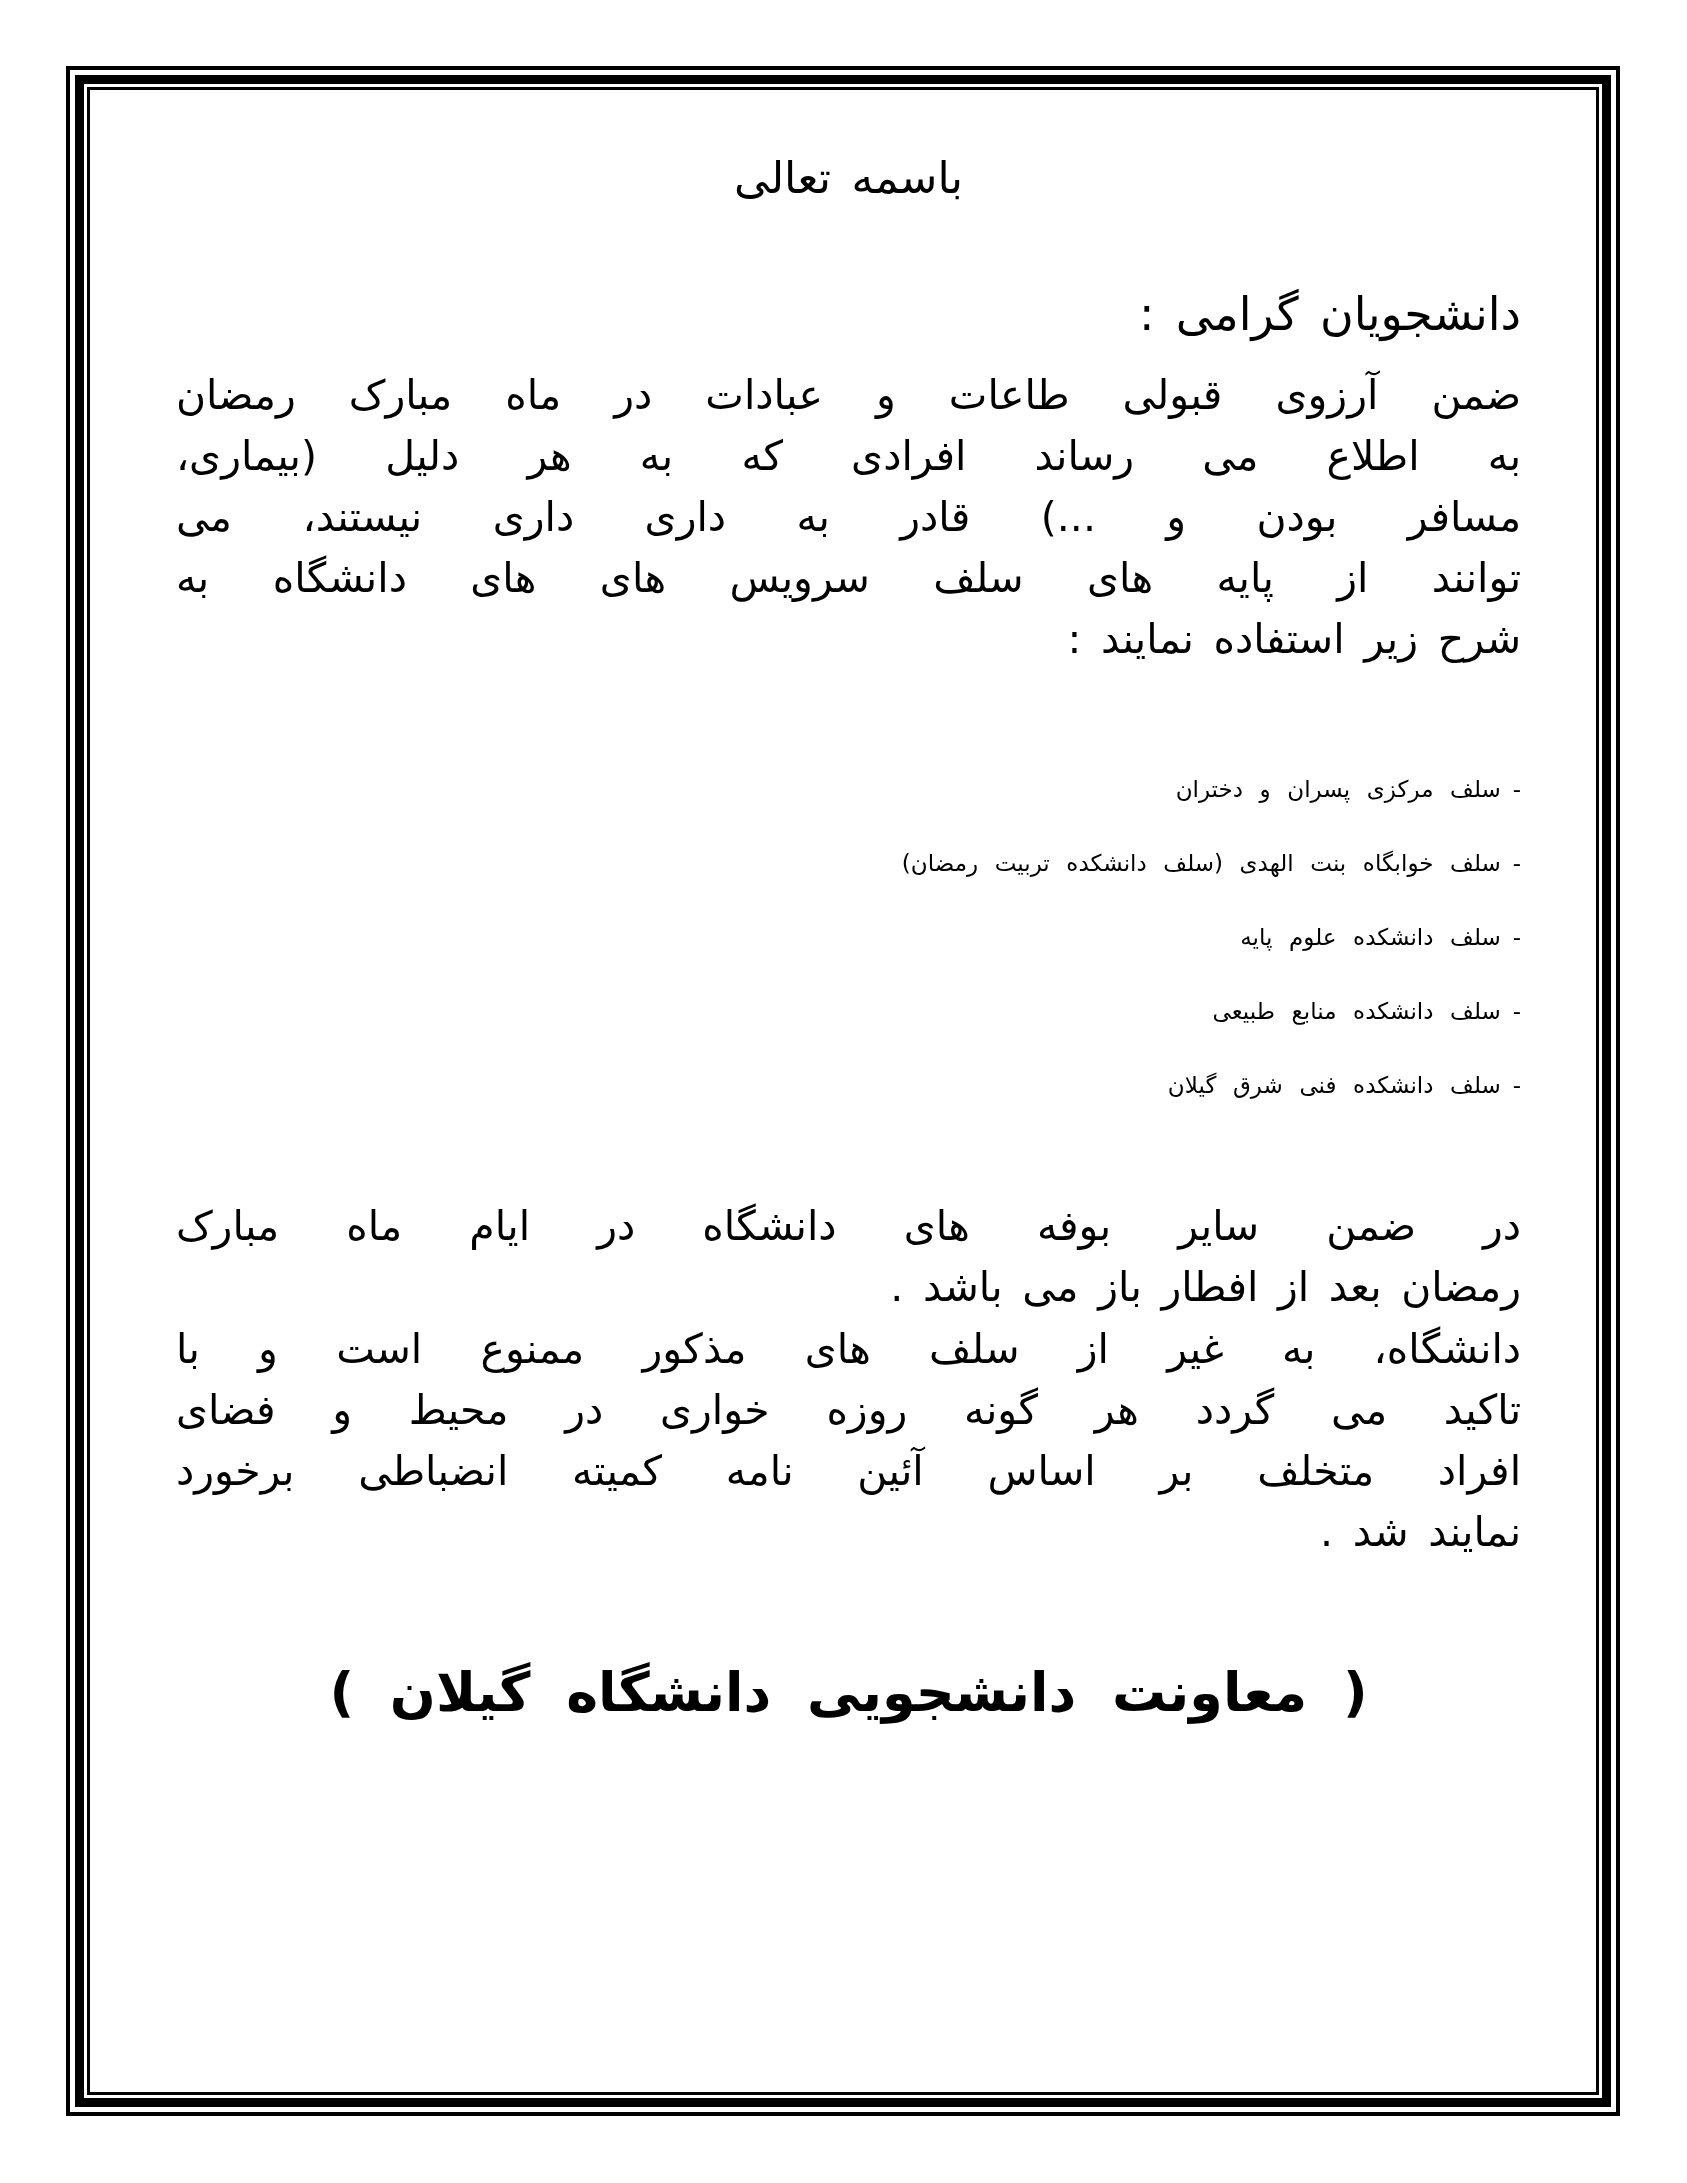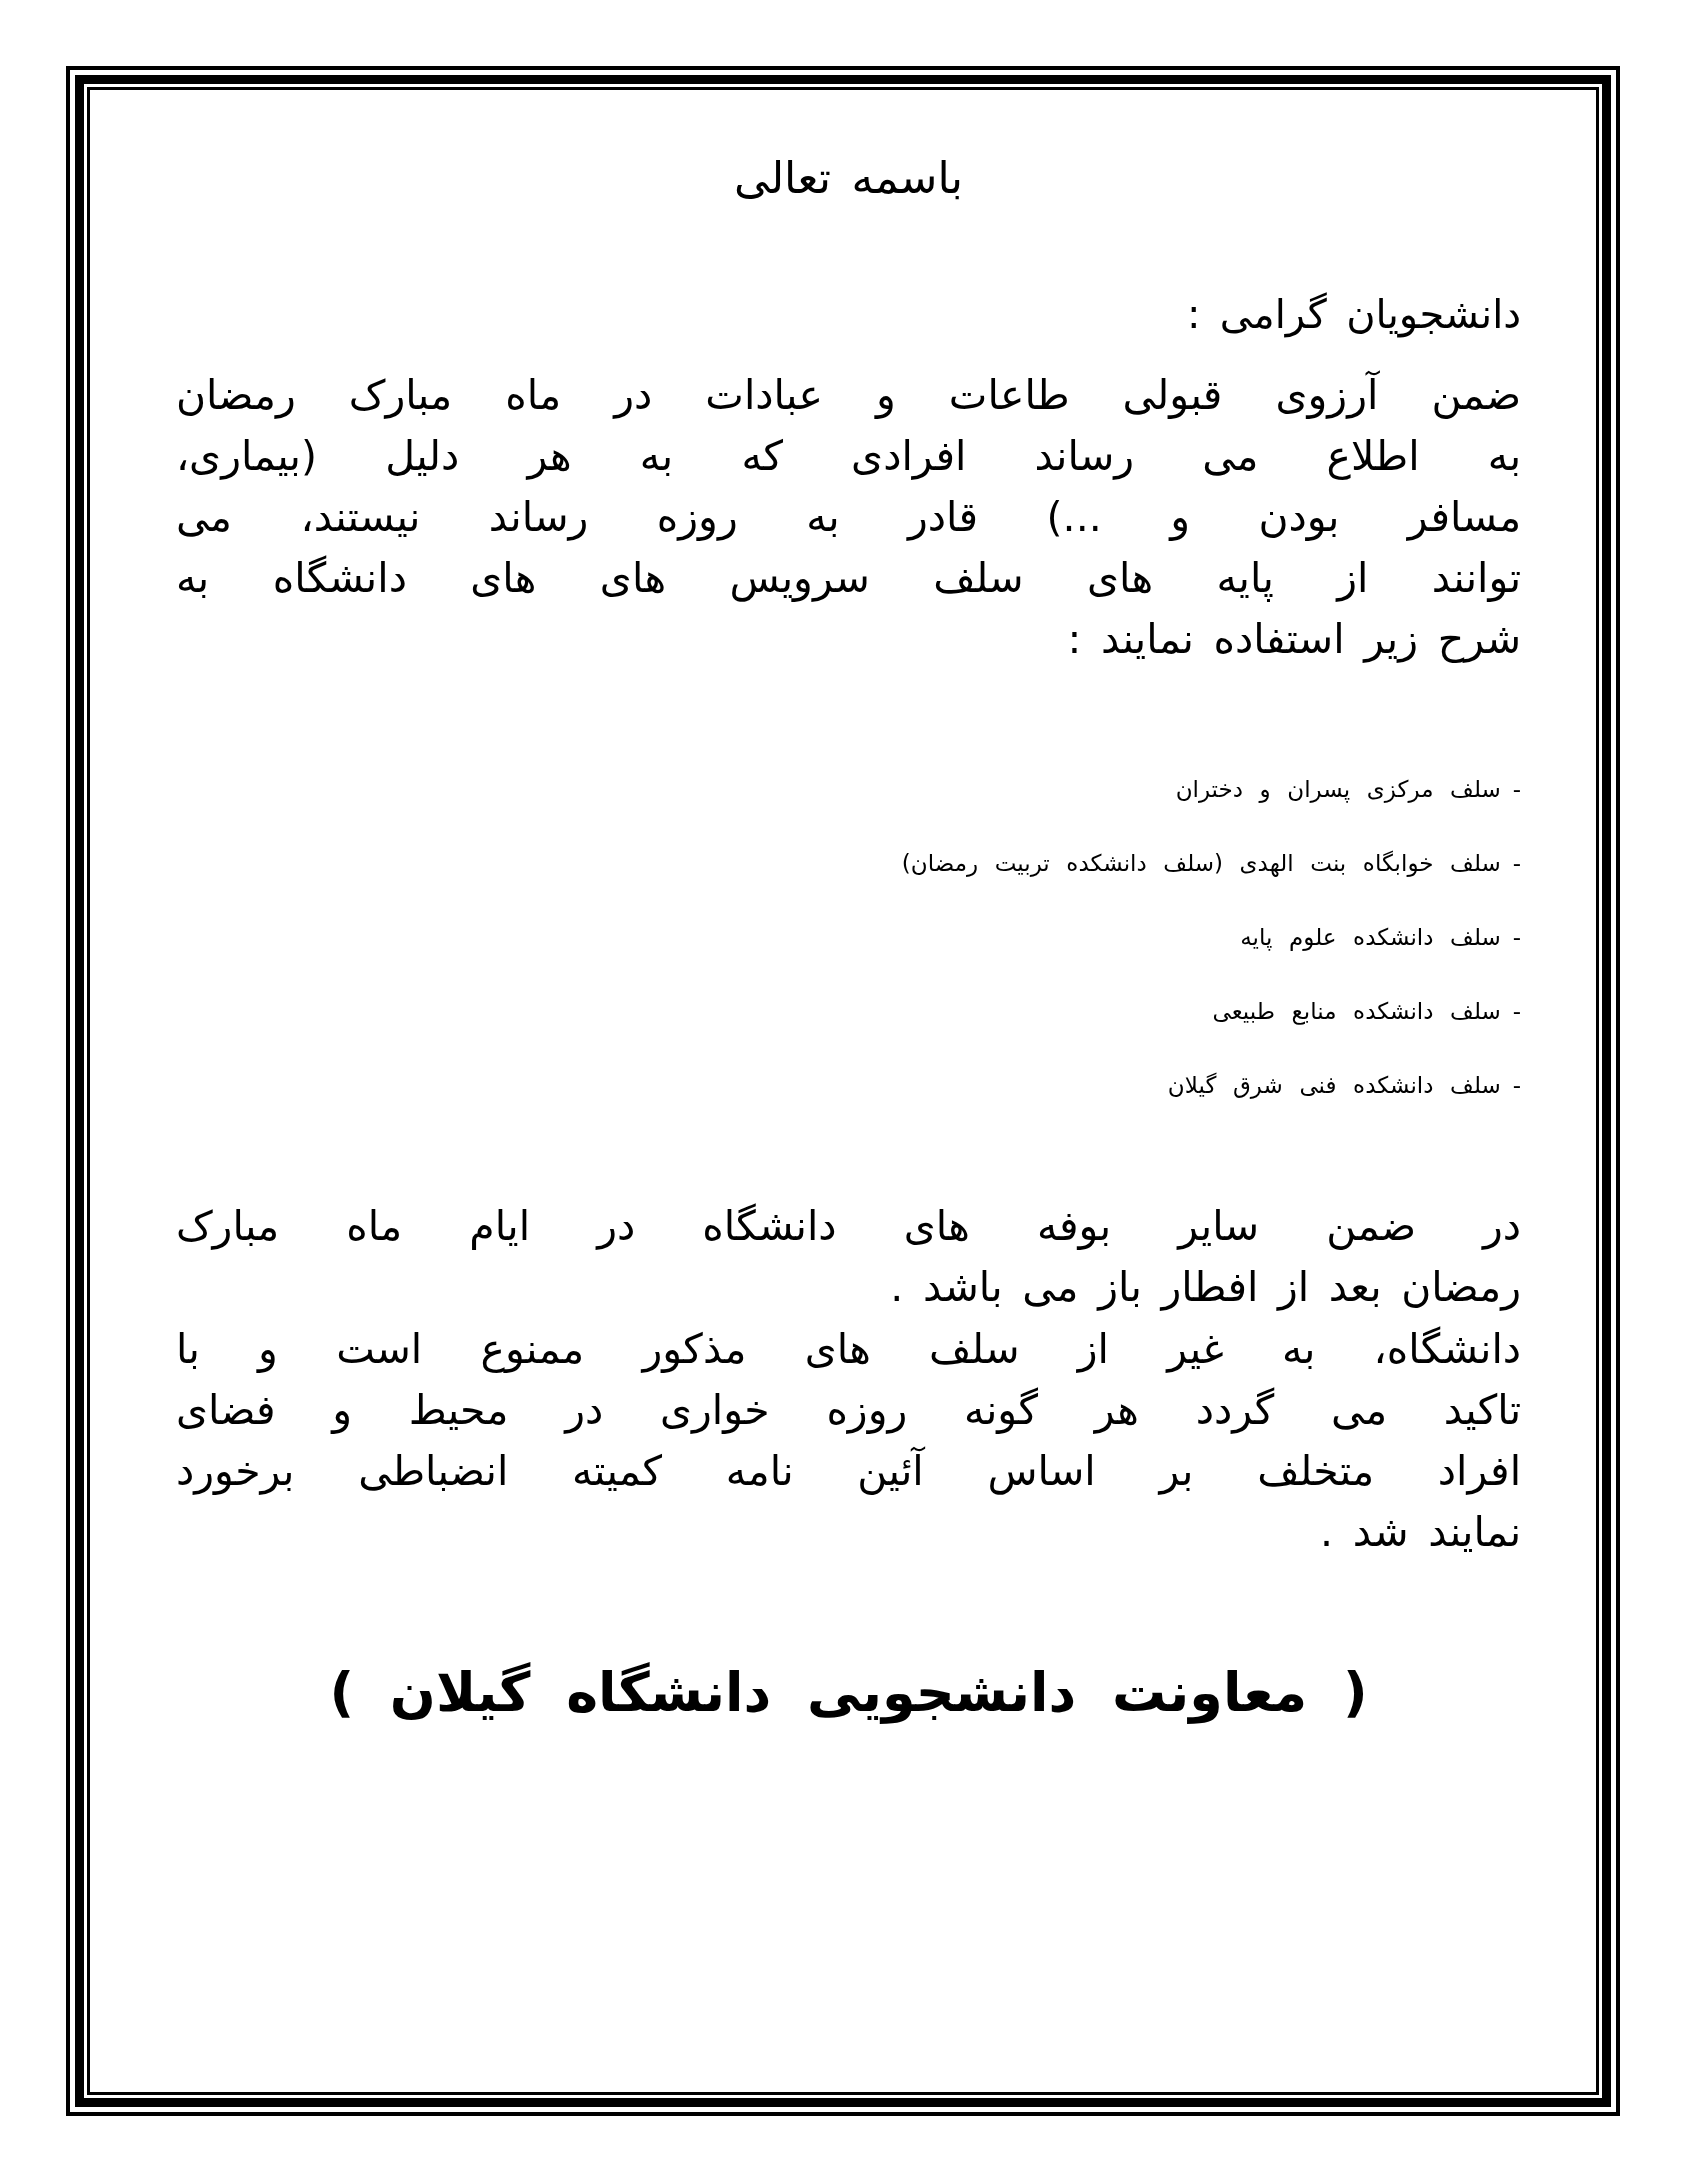--- a/index.html
+++ b/index.html
@@ -28,21 +28,21 @@
     word-spacing:6.6px;
   }
   .title{
     text-align:center;
     font-size:44px;line-height:64px;
     letter-spacing:0;
     margin:0 0 0 0;
   }
   .greeting{
     margin-top:78px;
-    font-size:40px;line-height:52px;
+    font-size:46px;line-height:52px;
     text-align:right;
   }
   .para{margin-top:25px}
   .para2{margin-top:74px}
   .para3{margin-top:1.3px}
   .line{
     font-size:41px;line-height:61px;
     text-align:justify;text-align-last:justify;
   }
   .line.last{
@@ -71,21 +71,21 @@
     <div class="frame-inner">
       <div class="content">
 
         <div class="title">باسمه تعالی</div>
 
         <div class="greeting">دانشجویان گرامی :</div>
 
         <div class="para">
           <div class="line">ضمن آرزوی قبولی طاعات و عبادات در ماه مبارک رمضان</div>
           <div class="line">به اطلاع می رساند افرادی که به هر دلیل (بیماری،</div>
-          <div class="line">مسافر بودن و ...) قادر به روزه رساند نیستند، می</div>
+          <div class="line">مسافر بودن و ...) قادر به داری داری نیستند، می</div>
           <div class="line">توانند از پایه های سلف سرویس های های دانشگاه به</div>
           <div class="line last">شرح زیر استفاده نمایند :</div>
         </div>
 
         <div class="cafeteria-list">
           <div class="list-item">
             <span class="bullet">-</span><span>سلف مرکزی پسران و دختران</span>
           </div>
           <div class="list-item">
             <span class="bullet">-</span><span>سلف خوابگاه بنت الهدی (سلف دانشکده تربیت رمضان)</span>

